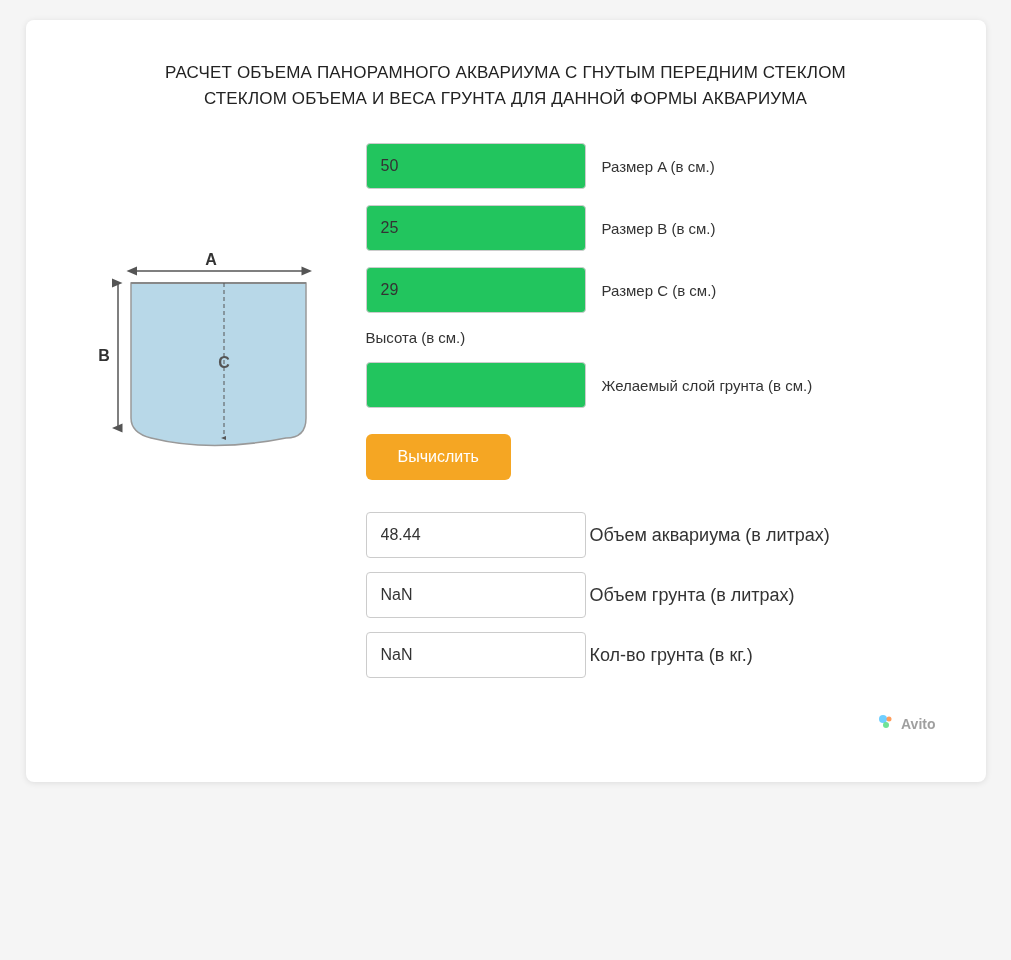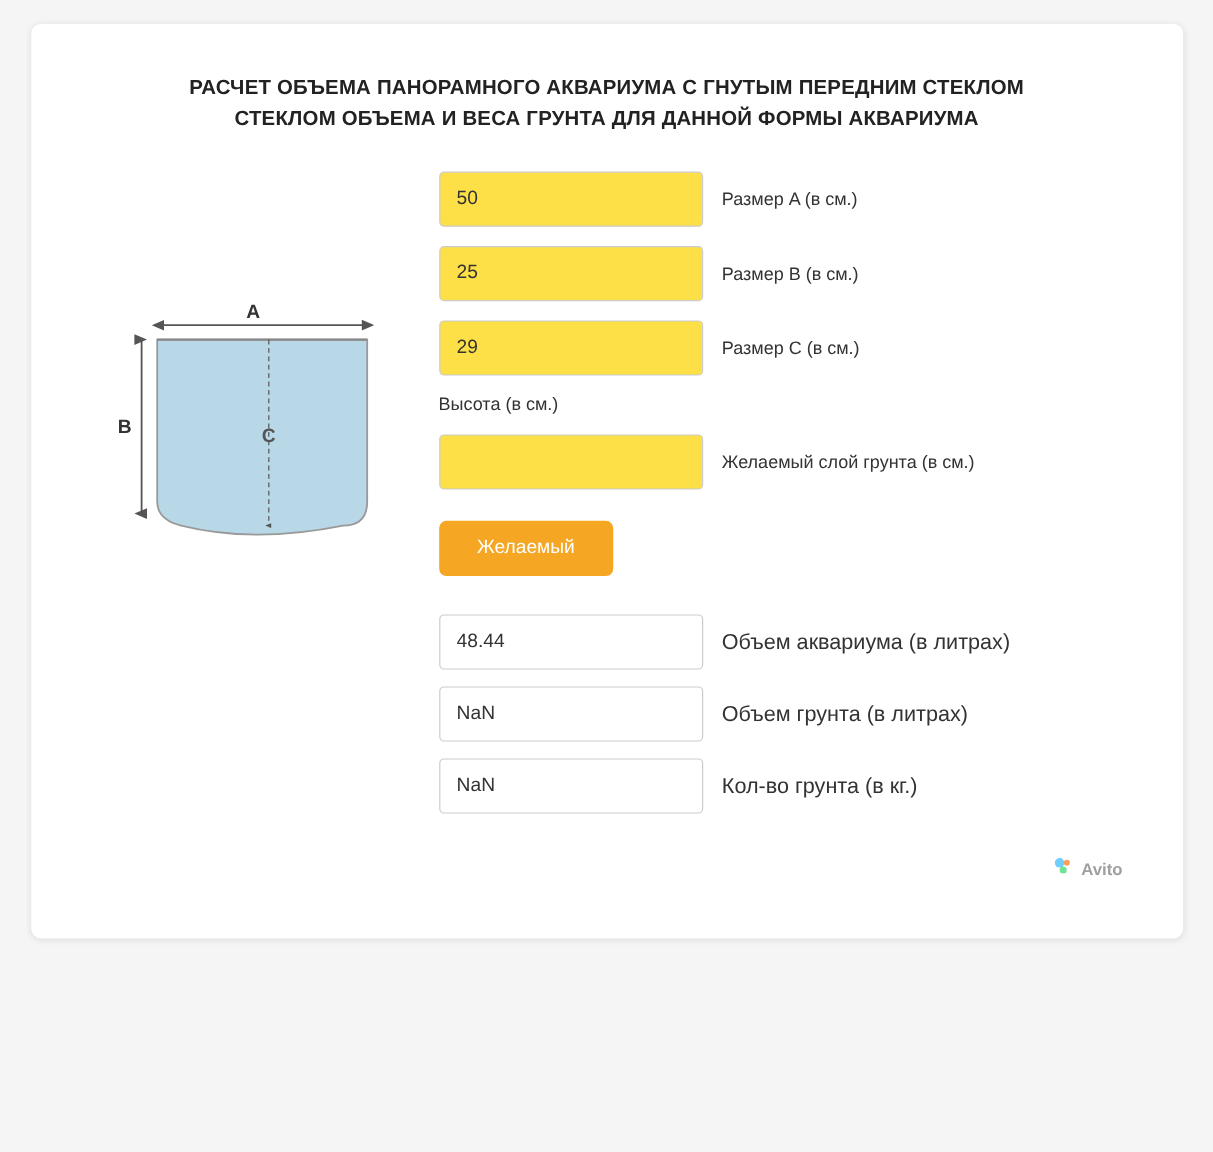--- a/index.html
+++ b/index.html
@@ -15,21 +15,21 @@
     .container {
       background: #fff;
       border-radius: 8px;
       max-width: 960px;
       width: 100%;
       padding: 40px 50px 50px 50px;
       box-shadow: 0 1px 6px rgba(0,0,0,0.1);
     }
     .title {
       text-align: center;
-      font-weight: bold;
+      font-weight: normal;
       font-size: 17px;
       line-height: 1.5;
       margin-bottom: 32px;
       color: #222;
       letter-spacing: 0.01em;
     }
     .main-content {
       display: flex;
       gap: 30px;
       align-items: flex-start;
@@ -48,21 +48,21 @@
       gap: 16px;
     }
     .input-row input {
       width: 220px;
       height: 46px;
       border: 1.5px solid #ccc;
       border-radius: 4px;
       padding: 0 14px;
       font-size: 16px;
       color: #333;
-      background: #fde047;
+      background: #22c55e;
       outline: none;
     }
     .input-row .label {
       font-size: 15px;
       color: #333;
       white-space: nowrap;
     }
     .calculate-btn {
       background: #f5a623;
       color: #fff;
@@ -73,21 +73,21 @@
       cursor: pointer;
       margin: 10px 0 24px 0;
       font-weight: 500;
     }
     .result-section {
       margin-top: 8px;
     }
     .result-row {
       display: flex;
       align-items: center;
-      gap: 16px;
+      gap: 4px;
       margin-bottom: 14px;
     }
     .result-row .result-input {
       width: 220px;
       height: 46px;
       border: 1.5px solid #ccc;
       border-radius: 4px;
       padding: 0 14px;
       font-size: 16px;
       color: #333;
@@ -183,21 +183,21 @@
       <div class="input-row">
         <span class="label">Высота (в см.)</span>
       </div>
       
       <div class="input-row">
         <input type="text" value="" style="">
         <span class="label">Желаемый слой грунта (в см.)</span>
       </div>
 
       
-      <button class="calculate-btn">Желаемый</button>
+      <button class="calculate-btn">Вычислить</button>
 
       
       <div class="result-section">
         <div class="result-row">
           <input type="text" class="result-input" value="48.44" readonly="" style="">
           <span class="result-label">Объем аквариума (в литрах)</span>
         </div>
         <div class="result-row">
           <input type="text" class="result-input" value="NaN" readonly="" style="">
           <span class="result-label">Объем грунта (в литрах)</span>

